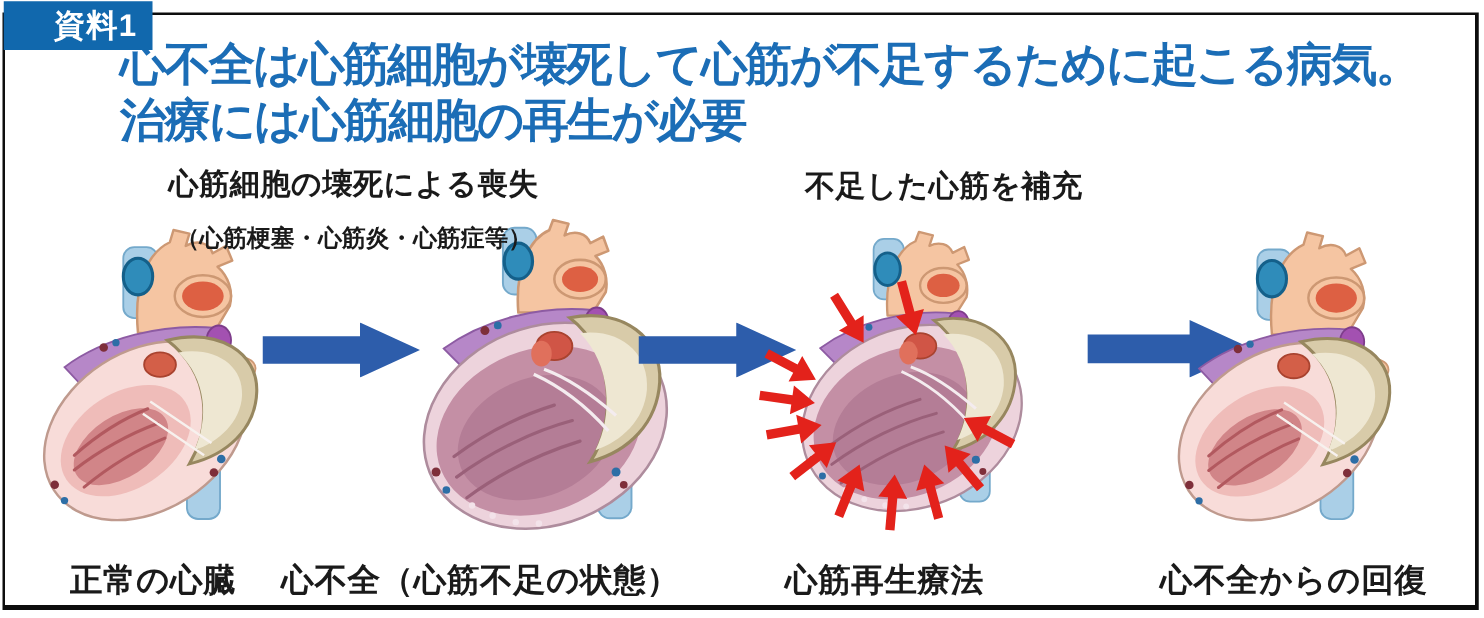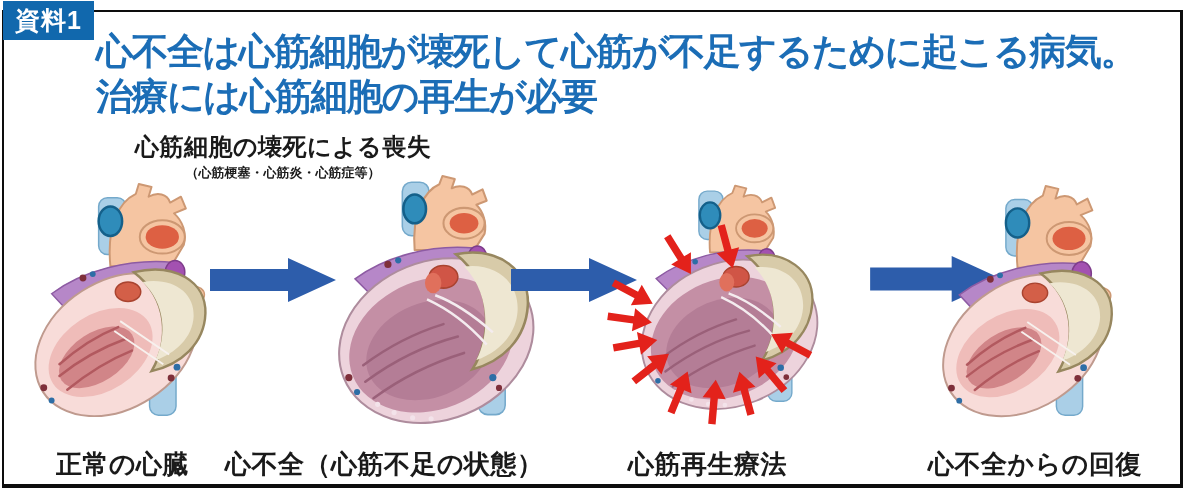--- a/index.html
+++ b/index.html
@@ -8,29 +8,29 @@
     font-family:"Liberation Sans","DejaVu Sans",sans-serif;
   }
   .frame{
     position:absolute;left:2px;top:10px;width:1181px;height:478px;
     box-sizing:border-box;border:2px solid #0d0d0d;border-bottom-width:4px;border-right-width:3px;
     background:#fff;
   }
   .badge{
     position:absolute;left:3px;top:1px;width:91px;height:39px;background:#1168ad;
     color:#ffffff;font-size:25px;font-weight:700;display:flex;align-items:center;
-    justify-content:center;letter-spacing:1px;z-index:5;
+    justify-content:center;letter-spacing:1px;z-index:5;padding-left:28px;
   }
   .title{
     position:absolute;left:96px;top:11px;color:#1b6db6;font-weight:700;
     font-size:37px;line-height:45px;letter-spacing:-1.5px;white-space:nowrap;z-index:4;margin-top:18px;
   }
   .annotation{position:absolute;text-align:center;color:#1a1a1a;z-index:3;}
   .annotation .main{font-size:24px;font-weight:700;letter-spacing:0.5px;}
-  .annotation .sub{font-size:13px;font-weight:700;margin-top:1px;letter-spacing:0;}
+  .annotation .sub{font-size:19px;font-weight:700;margin-top:15px;letter-spacing:0;}
   .ann-loss{left:128px;top:131px;width:310px;}
   .ann-replenish{left:625px;top:133px;width:260px;}
   .caption{
     position:absolute;top:447px;text-align:center;color:#1a1a1a;
     font-size:26px;font-weight:700;letter-spacing:0.5px;z-index:3;white-space:nowrap;
   }
   .cap-1{left:20px;width:205px;}
   .cap-2{left:225px;width:255px;}
   .cap-3{left:595px;width:225px;}
   .cap-4{left:920px;width:230px;}
@@ -48,20 +48,23 @@
   <div class="badge">資料1</div>
 
   <div class="title">
     <div>心不全は心筋細胞が壊死して心筋が不足するために起こる病気。</div>
     <div>治療には心筋細胞の再生が必要</div>
   </div>
 
   <div class="annotation ann-loss">
     <div class="main">心筋細胞の壊死による喪失</div>
     <div class="sub">（心筋梗塞・心筋炎・心筋症等）</div>
+  </div>
+  <div class="annotation ann-replenish">
+    <div class="main">不足した心筋を補充</div>
   </div>
 
   <svg class="defs-holder" aria-hidden="true">
     <defs>
       <g id="heart-normal-def">
         <rect x="74" y="14" width="28" height="58" rx="9" fill="#aacfe7" stroke="#74a9cb" stroke-width="1.5"></rect>
         <rect x="126" y="170" width="27" height="66" rx="9" fill="#aacfe7" stroke="#74a9cb" stroke-width="1.5"></rect>
         <path d="M86,84 C82,42 95,18 112,10 L115,0 L128,3 L125,13 C134,8 144,10 147,19 L158,13 L163,25 L151,30 C160,38 164,50 161,62 L148,84 Z" fill="#f5c5a2" stroke="#cd9873" stroke-width="2" stroke-linejoin="round"></path>
         <ellipse cx="139" cy="54" rx="23" ry="17" fill="#f5c5a2" stroke="#cd9873" stroke-width="2"></ellipse>
         <ellipse cx="139" cy="54" rx="17" ry="12" fill="#dd6043"></ellipse>

